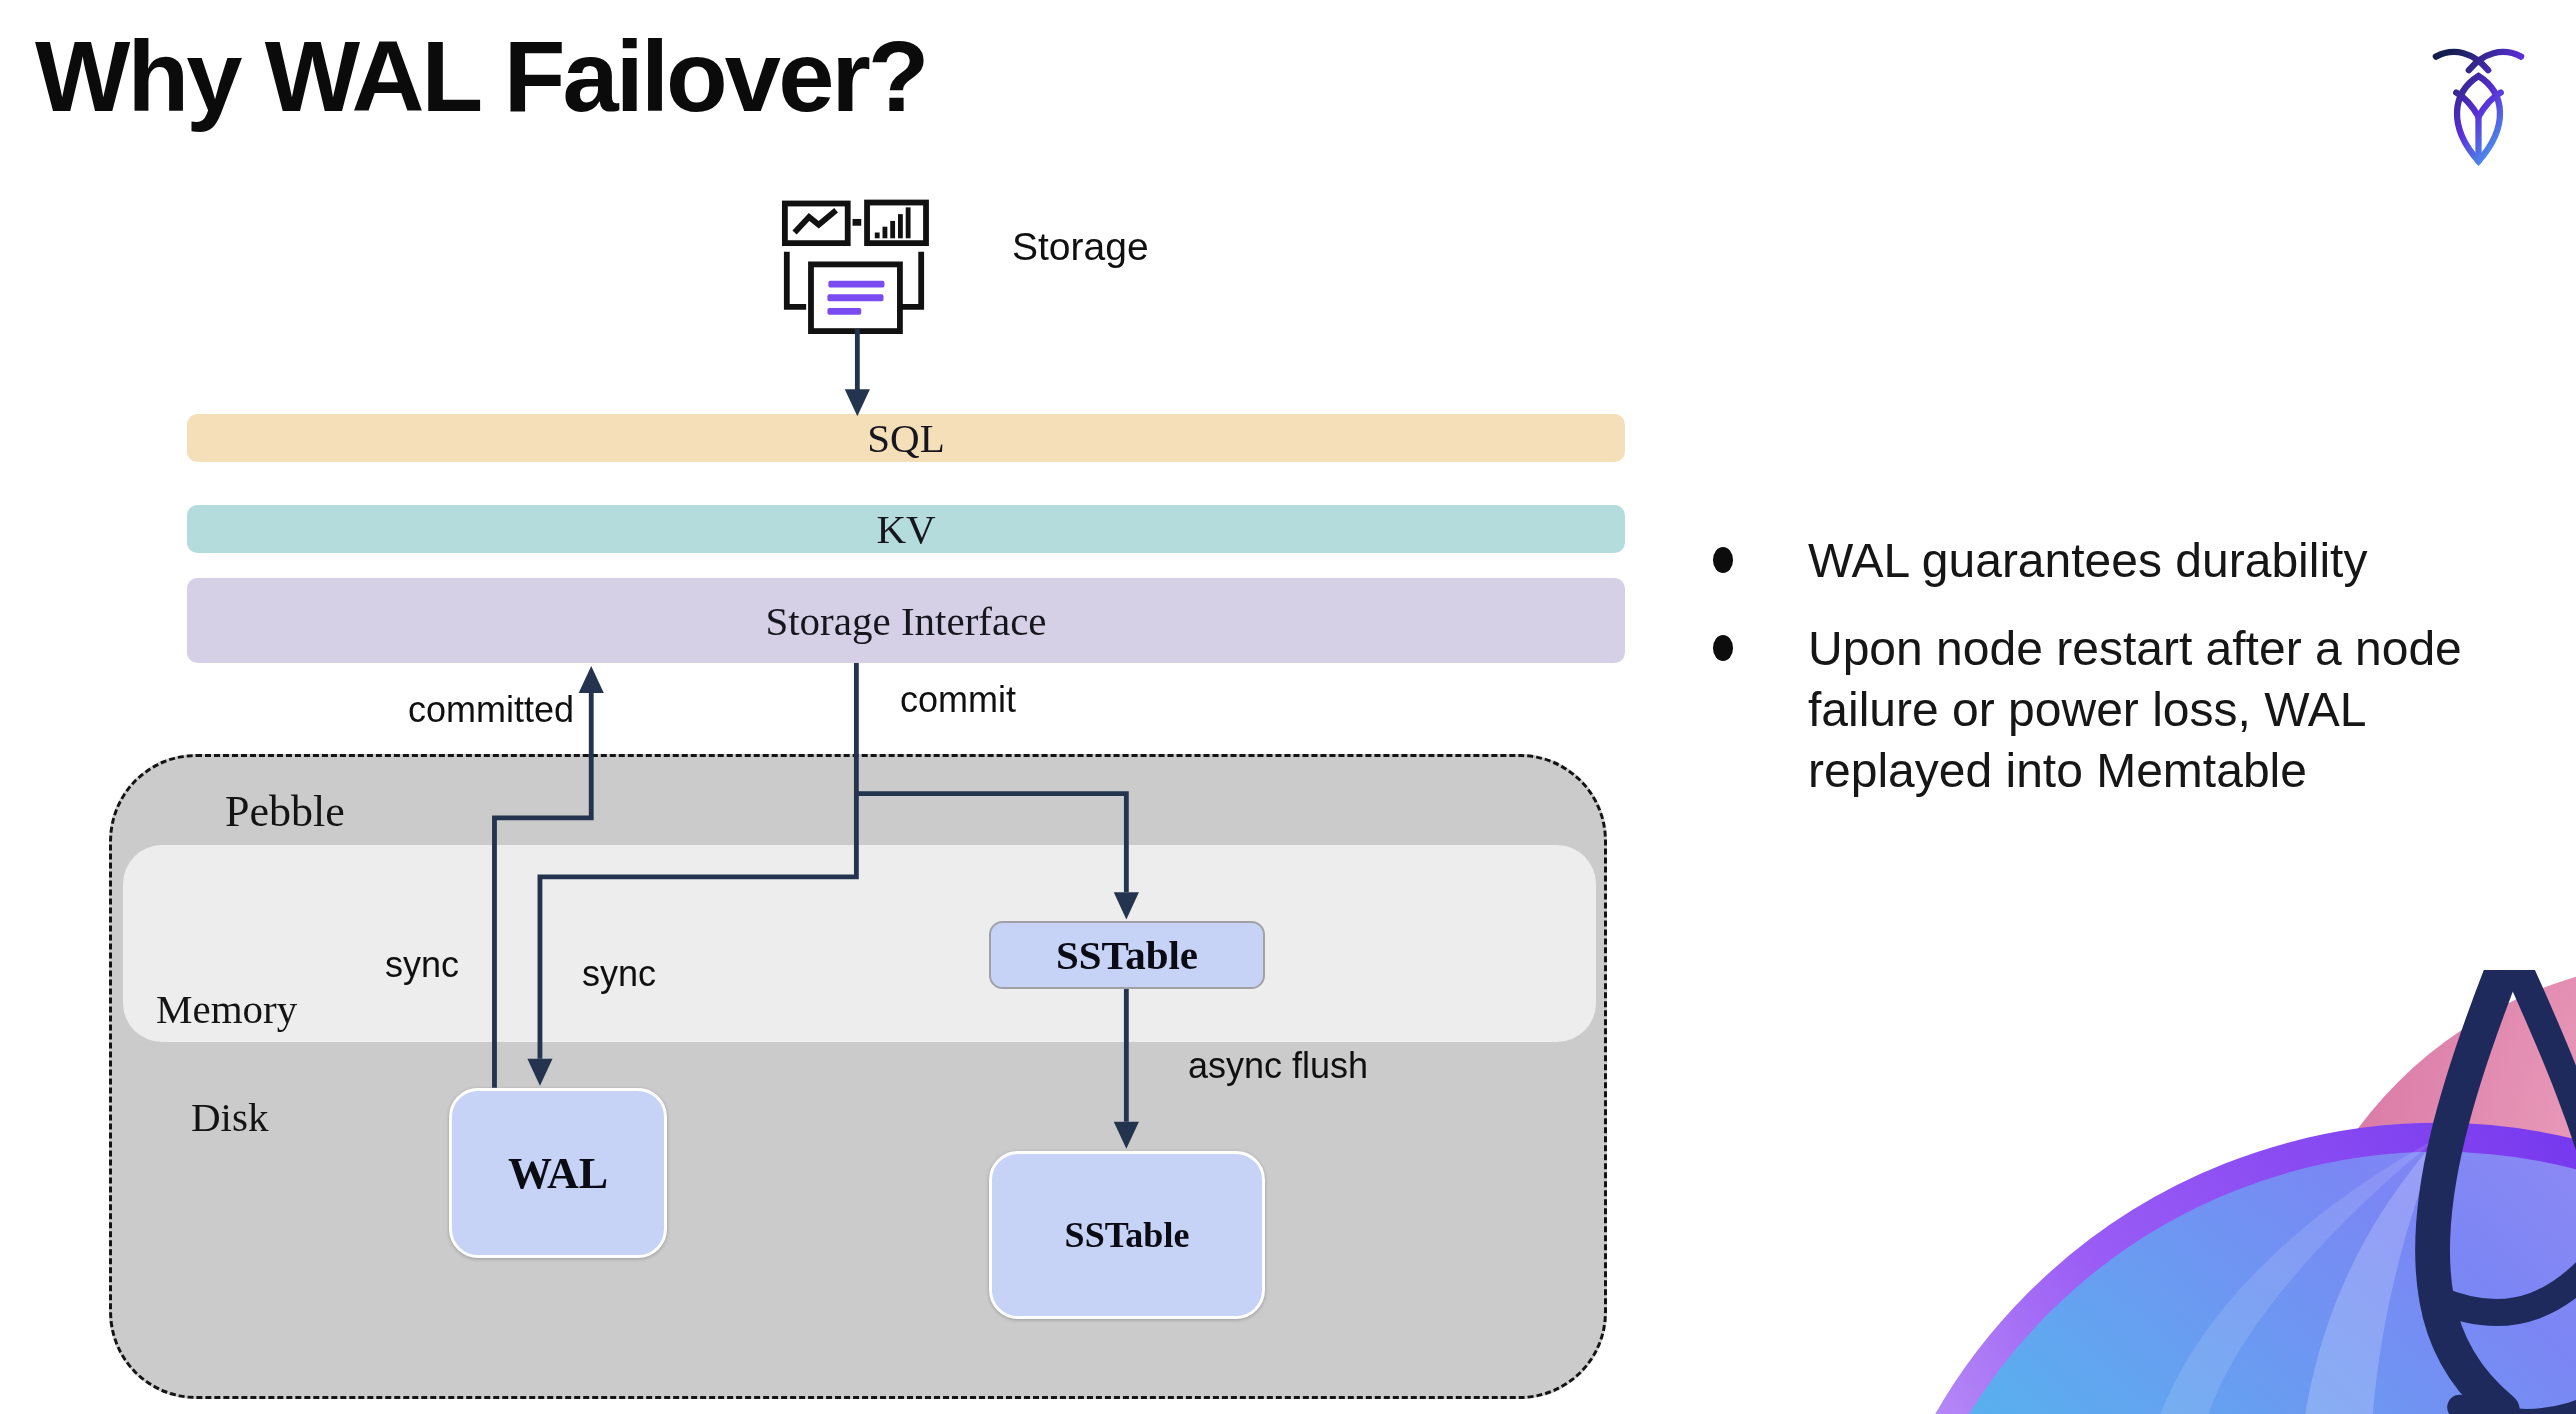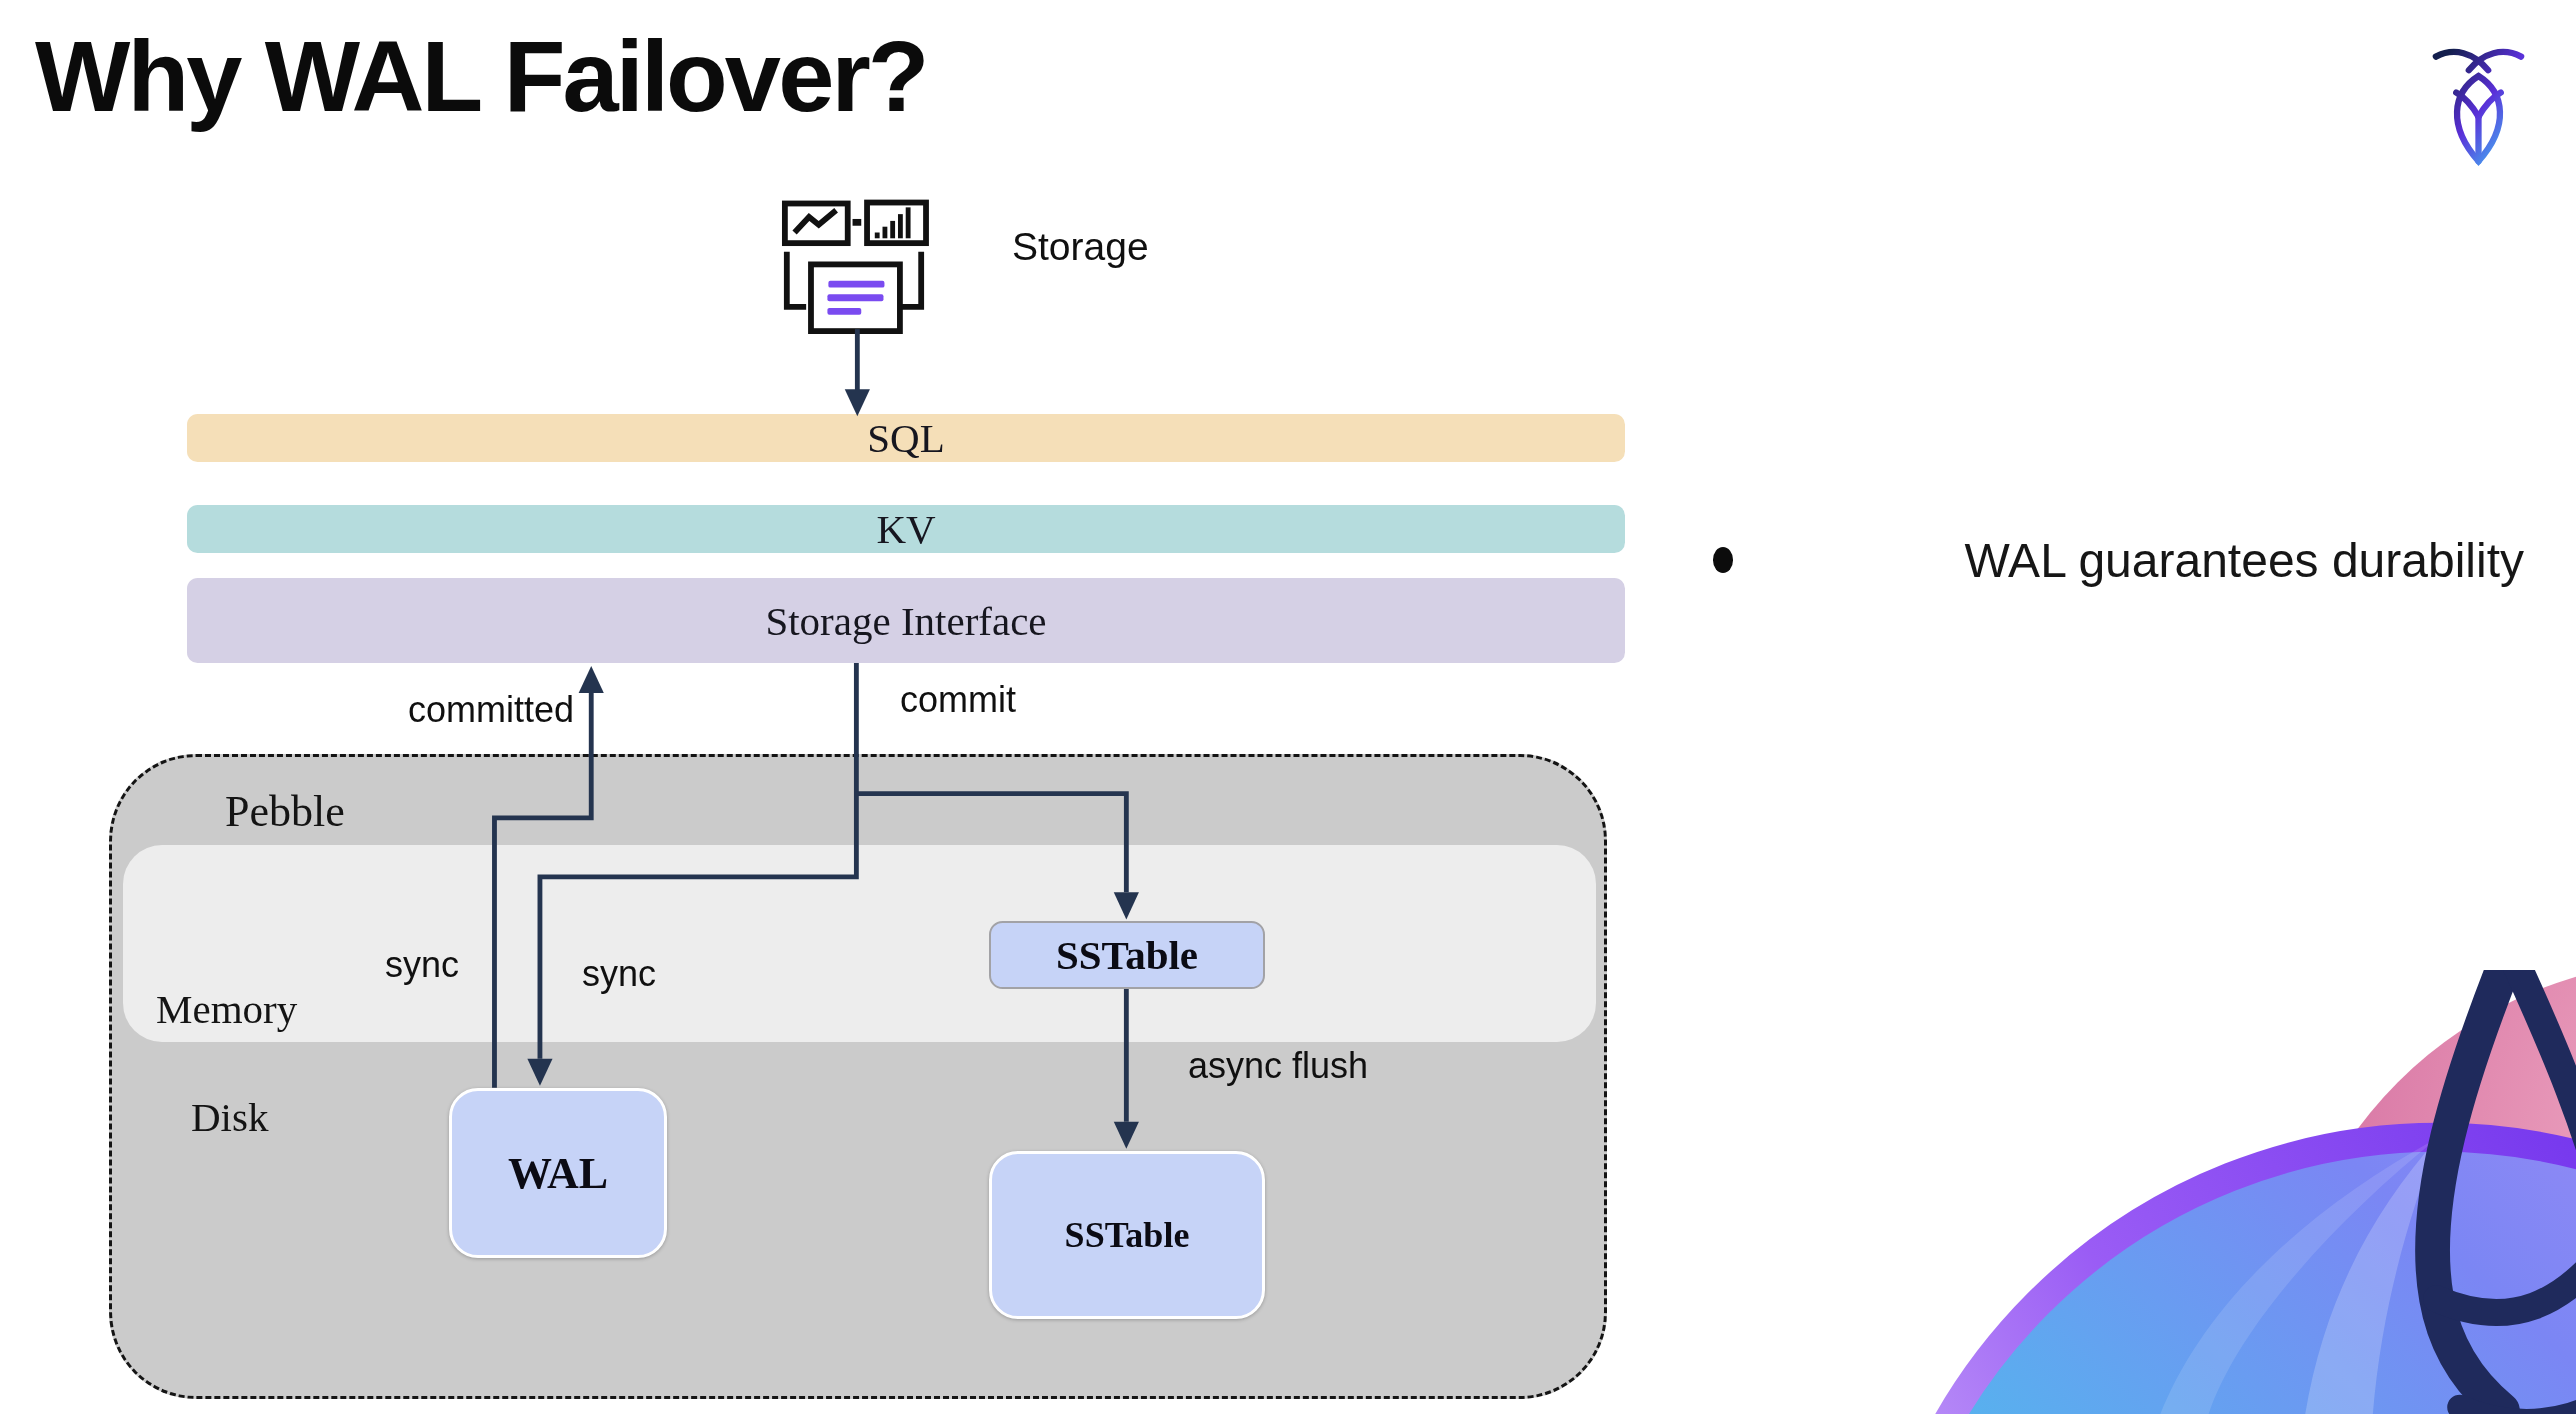--- a/index.html
+++ b/index.html
@@ -46,21 +46,21 @@
   .lbl-sync-mid{left:582px;top:953px;}
   .lbl-async{left:1188px;top:1045px;}
   .lbl-client{left:1012px;top:225px;font-size:39px;}
 
   
   .connectors{position:absolute;left:0;top:0;pointer-events:none;}
 
   
   .bullets{position:absolute;left:1711px;top:530px;width:813px;margin:0;padding:0;}
   .bullets li{list-style:none;position:relative;padding-left:97px;font-size:48px;line-height:61px;
-              color:#161616;margin:0 0 27px 0;width:716px;text-align:right;}
+              color:#161616;margin:0 0 27px 0;width:716px;}
   .bullets li::before{content:"";position:absolute;left:1.9px;top:17.4px;width:20.3px;height:26px;
               border-radius:50%;background:#0c0c0c;}
 
   .client-icon{position:absolute;left:774px;top:189px;}
   .corner-logo{position:absolute;left:2429px;top:45px;}
   .brand-art{position:absolute;left:1918px;top:970px;}
 </style>
 </head>
 <body>
 
@@ -158,20 +158,23 @@
 
   <div class="edge-label lbl-committed">committed</div>
   <div class="edge-label lbl-commit">commit</div>
   <div class="edge-label lbl-sync-wal">sync</div>
   <div class="edge-label lbl-sync-mid">sync</div>
   <div class="edge-label lbl-async">async flush</div>
 
   <ul class="bullets">
     <li>
       <span>WAL guarantees durability</span>
+    </li>
+    <li>
+      <span>Upon node restart after a node failure or power loss, WAL replayed into Memtable</span>
     </li>
   </ul>
 
   <svg class="brand-art" width="658" height="445" viewBox="0 0 680 460">
     <defs>
       <radialGradient id="gPink" cx="0.6" cy="0.25" r="0.9">
         <stop offset="0" stop-color="#f3b3c9"></stop>
         <stop offset="0.45" stop-color="#e087ae"></stop>
         <stop offset="1" stop-color="#c44f90"></stop>
       </radialGradient>

